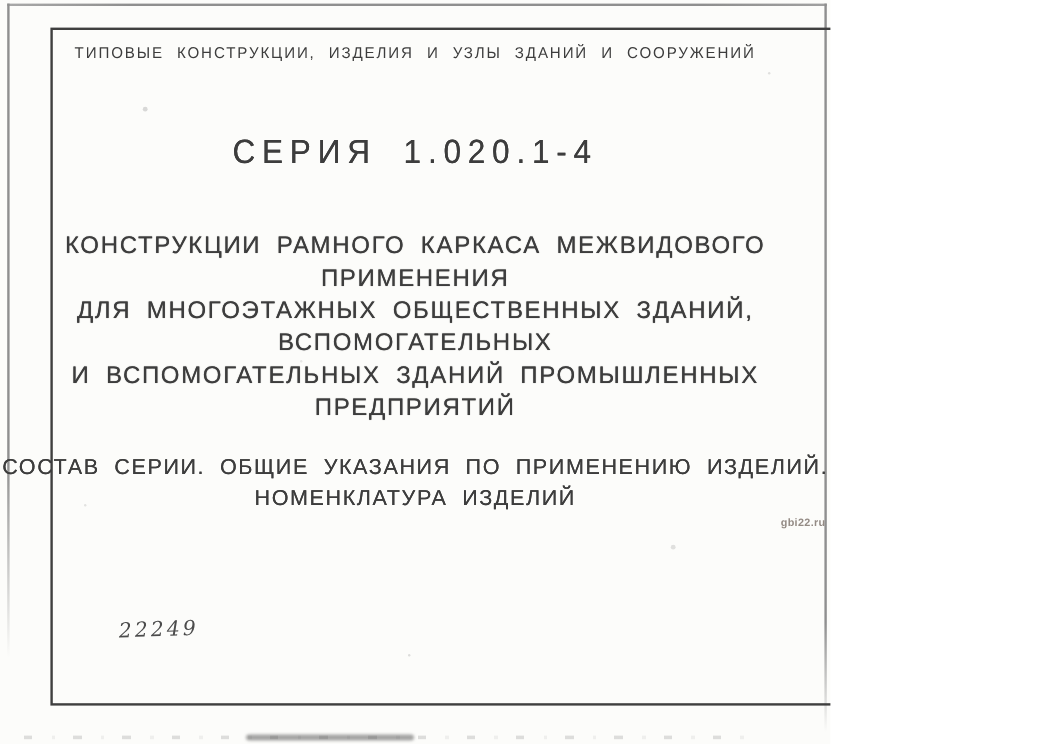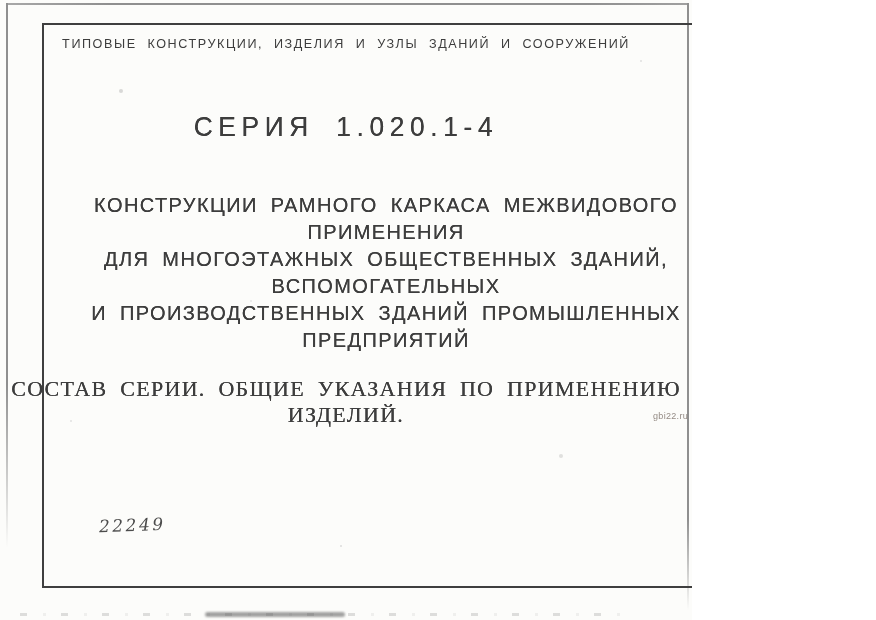--- a/index.html
+++ b/index.html
@@ -58,56 +58,55 @@
   }
   .main-title {
     position: absolute;
     left: 0; top: 192px; width: 100%;
     text-align: center;
     font-size: 20px;
     line-height: 27px;
     letter-spacing: 1.4px;
     word-spacing: 6px;
     text-shadow: 0 0 0.6px currentColor;
-    margin-left: 40px;
   }
   .issue-label {
     top: 332px;
     font-size: 17px;
     letter-spacing: 3px;
     word-spacing: 4px;
     text-shadow: 0 0 0.5px currentColor;
   }
   .contents-block {
     position: absolute;
     left: 0; top: 376px; width: 100%;
     text-align: center;
-    font-size: 22px;
+    font-size: 18px;
     line-height: 26px;
     letter-spacing: 1.3px;
     word-spacing: 6px;
     text-shadow: 0 0 0.5px currentColor;
-    font-family: Liberation Serif, serif;
   }
   .inventory-number {
     position: absolute;
     left: 99px; top: 515px;
     font-family: "DejaVu Serif", serif;
     font-style: italic;
     font-size: 17px;
     letter-spacing: 2.5px;
     color: #4c4c4c;
     transform: rotate(-2deg);
   }
   .watermark {
     position: absolute;
-    right: 4px; top: 411px;
+    right: 4px; top: 430px;
     font-size: 9px;
     color: var(--watermark, #948b85);
     letter-spacing: 0.3px;
+    font-weight: bold;
   }
   
   .bottom-noise {
     position: absolute;
     left: 20px; right: 60px; bottom: 4px; height: 3px;
     background: repeating-linear-gradient(90deg,
       rgba(90,90,90,0.35) 0 7px, rgba(0,0,0,0) 7px 23px,
       rgba(120,120,120,0.18) 23px 26px, rgba(0,0,0,0) 26px 41px);
     opacity: 0.55;
   }
@@ -144,26 +143,27 @@
 
   <div class="doc-frame"></div>
 
   <div class="txt category-header">ТИПОВЫЕ КОНСТРУКЦИИ, ИЗДЕЛИЯ И УЗЛЫ ЗДАНИЙ И СООРУЖЕНИЙ</div>
 
   <div class="txt series-title">СЕРИЯ 1.020.1-4</div>
 
   <div class="main-title">
     <div>КОНСТРУКЦИИ РАМНОГО КАРКАСА МЕЖВИДОВОГО ПРИМЕНЕНИЯ</div>
     <div>ДЛЯ МНОГОЭТАЖНЫХ ОБЩЕСТВЕННЫХ ЗДАНИЙ, ВСПОМОГАТЕЛЬНЫХ</div>
-    <div>И ПРОИЗВОДСТВЕННЫХ ЗДАНИЙ ПРОМЫШЛЕННЫХ ПРЕДПРИЯТИЙ</div>
+    <div>И ВСПОМОГАТЕЛЬНЫХ ЗДАНИЙ ПРОМЫШЛЕННЫХ ПРЕДПРИЯТИЙ</div>
   </div>
 
 
   <div class="contents-block">
     <div>СОСТАВ СЕРИИ. ОБЩИЕ УКАЗАНИЯ ПО ПРИМЕНЕНИЮ ИЗДЕЛИЙ.</div>
+    <div>НОМЕНКЛАТУРА ИЗДЕЛИЙ</div>
   </div>
 
   <div class="inventory-number">22249</div>
 
   <div class="watermark">gbi22.ru</div>
 
   <div class="specks"></div>
   <div class="bottom-noise"></div>
   <div class="bottom-smudge"></div>
 

